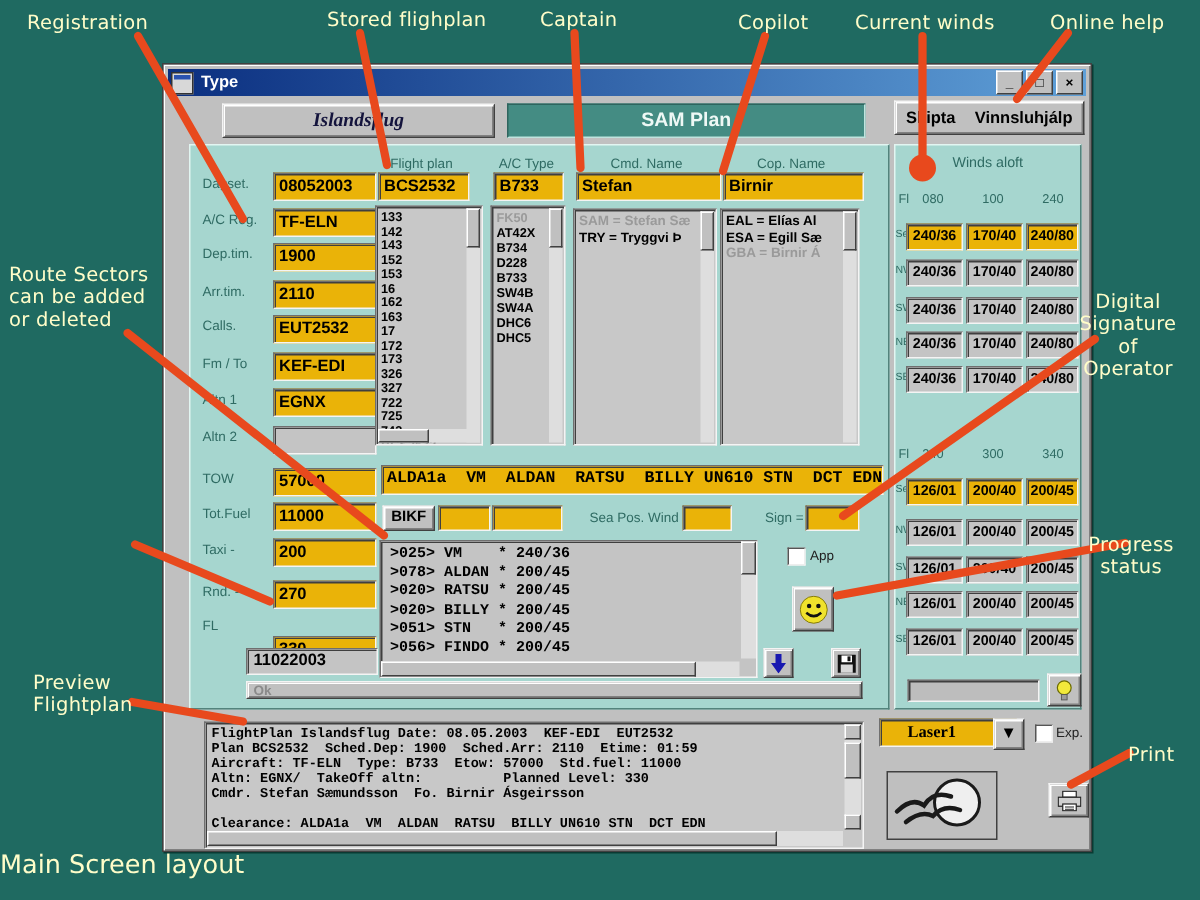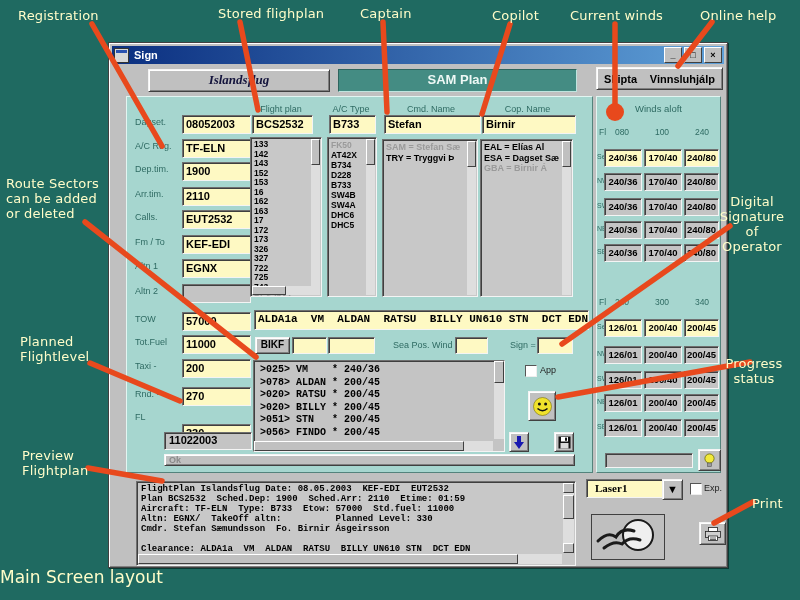--- a/index.html
+++ b/index.html
@@ -19,21 +19,21 @@
             background:linear-gradient(90deg,#0b2f80,#5fa0d8);display:flex;align-items:center;}
   #titlebar .ticon{width:13px;height:13px;margin-left:2px;background:#d8d8d8;border:1px solid #333;
             position:relative;}
   #titlebar .ticon::after{content:"";position:absolute;left:1px;top:1px;right:1px;height:3px;background:#2a52b0;}
   #titlebar .ttext{color:#fff;font-weight:bold;font-size:11px;margin-left:5px;flex:1;}
   .tbtn{width:16px;height:14px;margin-right:2px;background:#C0C0C0;border:1px solid;
         border-color:#fff #404040 #404040 #fff;font-size:9px;font-weight:bold;color:#000;
         display:flex;align-items:center;justify-content:center;line-height:1;}
   .raised{background:#C0C0C0;border:1px solid;border-color:#f4f4f4 #404040 #404040 #f4f4f4;
           box-shadow:inset 1px 1px 0 #ffffff,inset -1px -1px 0 #808080;}
-  .sunkw{background:#fef9c3;border:1px solid;border-color:#6f6f6f #f4f4f4 #f4f4f4 #6f6f6f;
+  .sunkw{background:#eab308;border:1px solid;border-color:#6f6f6f #f4f4f4 #f4f4f4 #6f6f6f;
          box-shadow:inset 1px 1px 0 #3f3f3f;}
   .sunkg{background:#C4C4C4;border:1px solid;border-color:#6f6f6f #f4f4f4 #f4f4f4 #6f6f6f;
          box-shadow:inset 1px 1px 0 #3f3f3f;}
   .abs{position:absolute;}
   
   #companyBtn{left:39px;top:26px;width:180px;height:21px;font-family:"Liberation Serif",serif;
               font-style:italic;font-weight:bold;font-size:13px;color:#14143c;text-align:center;line-height:20px;}
   #planBar{left:229px;top:26px;width:237px;height:21px;background:#448C83;border:1px solid;
            border-color:#2e655e #bfe4de #bfe4de #2e655e;color:#eef8f5;font-weight:bold;font-size:13px;
            text-align:center;line-height:20px;}
@@ -100,38 +100,36 @@
 
   <div class="anno" style="left:18px;top:8px">Registration</div>
   <div class="anno" style="left:218px;top:6px">Stored flighplan</div>
   <div class="anno" style="left:360px;top:6px">Captain</div>
   <div class="anno" style="left:492px;top:8px">Copilot</div>
   <div class="anno" style="left:570px;top:8px">Current winds</div>
   <div class="anno" style="left:700px;top:8px">Online help</div>
   <div class="anno" style="left:6px;top:176px">Route  Sectors
 can be added
 or deleted</div>
-  <div class="anno" style="left:20px;top:334px">Planned
-Flightlevel</div>
   <div class="anno center" style="left:710px;top:194px;width:84px">Digital
 Signature
 of
 Operator</div>
   <div class="anno" style="left:22px;top:448px">Preview
 Flightplan</div>
   <div class="anno center" style="left:712px;top:356px;width:84px">Progress
 status</div>
   <div class="anno" style="left:752px;top:496px">Print</div>
   <div id="caption">Main Screen layout</div>
 
   <div id="win">
 
     <div id="titlebar">
       <div class="ticon"></div>
-      <div class="ttext">Sign</div>
+      <div class="ttext">Type</div>
       <div class="tbtn">_</div>
       <div class="tbtn">□</div>
       <div class="tbtn">×</div>
     </div>
 
     <div class="abs raised" id="companyBtn">Islandsflug</div>
     <div class="abs" id="planBar">SAM Plan</div>
     <div class="abs raised" id="menuBtns">
       <span>Skipta</span>
       <span>Vinnsluhjálp</span>
@@ -219,21 +217,21 @@
       </div>
       <div class="list sunkg" style="left:255px;width:96px;top:42px;height:158px;font-size:9px;line-height:10.5px">
         <div class="ghost">SAM = Stefan Sæ</div>
         <div class="preline">TRY = Tryggvi Þ</div>
         <div class="vscroll">
             <div class="vthumb"></div>
           </div>
       </div>
       <div class="list sunkg" style="left:353px;width:93px;top:42px;height:158px;font-size:9px;line-height:10.5px">
         <div class="preline">EAL = Elías Al
-ESA = Dagset Sæ</div>
+ESA = Egill Sæ</div>
         <div class="ghost">GBA = Birnir Á</div>
         <div class="vscroll">
             <div class="vthumb"></div>
           </div>
       </div>
 
       <div class="abs sunkw mono pre" style="left:127px;top:213px;width:330px;height:18px;font-weight:bold;font-size:11px;line-height:17px;padding-left:3px;overflow:hidden">ALDA1a  VM  ALDAN  RATSU  BILLY UN610 STN  DCT EDN</div>
 
       <div class="abs raised" style="left:128px;top:240px;width:33px;height:15px;font-weight:bold;font-size:10px;text-align:center;line-height:14px">BIKF</div>
       <div class="abs sunkw" style="left:165px;top:240px;width:33px;height:15px"></div>
@@ -356,21 +354,21 @@
       <div class="abs" style="right:1px;top:1px;width:11px;bottom:12px;background:#dedede">
         <div class="vthumb" style="height:10px"></div>
         <div class="vthumb" style="height:24px;top:12px"></div>
         <div class="vthumb" style="height:10px;top:auto;bottom:0"></div>
       </div>
       <div class="abs" style="left:1px;bottom:1px;height:10px;right:13px;background:#dedede">
         <div class="hthumb" style="width:380px"></div>
       </div>
     </div>
 
-    <div class="abs sunkw" style="left:477px;top:436px;width:72px;height:17px;font-family:'Liberation Serif',serif;font-weight:bold;font-size:11px;line-height:16px;padding-left:8px">Laser1</div>
+    <div class="abs sunkw" style="left:477px;top:436px;width:72px;height:17px;font-family:'Liberation Serif',serif;font-weight:bold;font-size:11px;line-height:16px;padding-left:18px">Laser1</div>
     <div class="abs raised" style="left:553px;top:436px;width:19px;height:19px;text-align:center;font-size:11px;line-height:18px;color:#000">▼</div>
     <div class="checkbox" style="left:581px;top:440px;position:absolute"></div>
     <span class="abs" style="left:595px;top:440px;font-size:9px;color:#222">Exp.</span>
 
     <div class="abs" style="left:482px;top:471px;width:72px;height:44px;background:#bfbfbf;border:1px solid #404040">
       <svg width="70" height="42" viewBox="0 0 70 42">
         <circle cx="46" cy="20" r="15" fill="#efefef" stroke="#1a1a1a" stroke-width="2"></circle>
         <path d="M6 26 Q16 16 24 22 Q30 12 42 16" fill="none" stroke="#1a1a1a" stroke-width="3" stroke-linecap="round"></path>
         <path d="M12 33 Q22 25 30 29 Q37 21 48 25" fill="none" stroke="#1a1a1a" stroke-width="3" stroke-linecap="round"></path>
       </svg>

